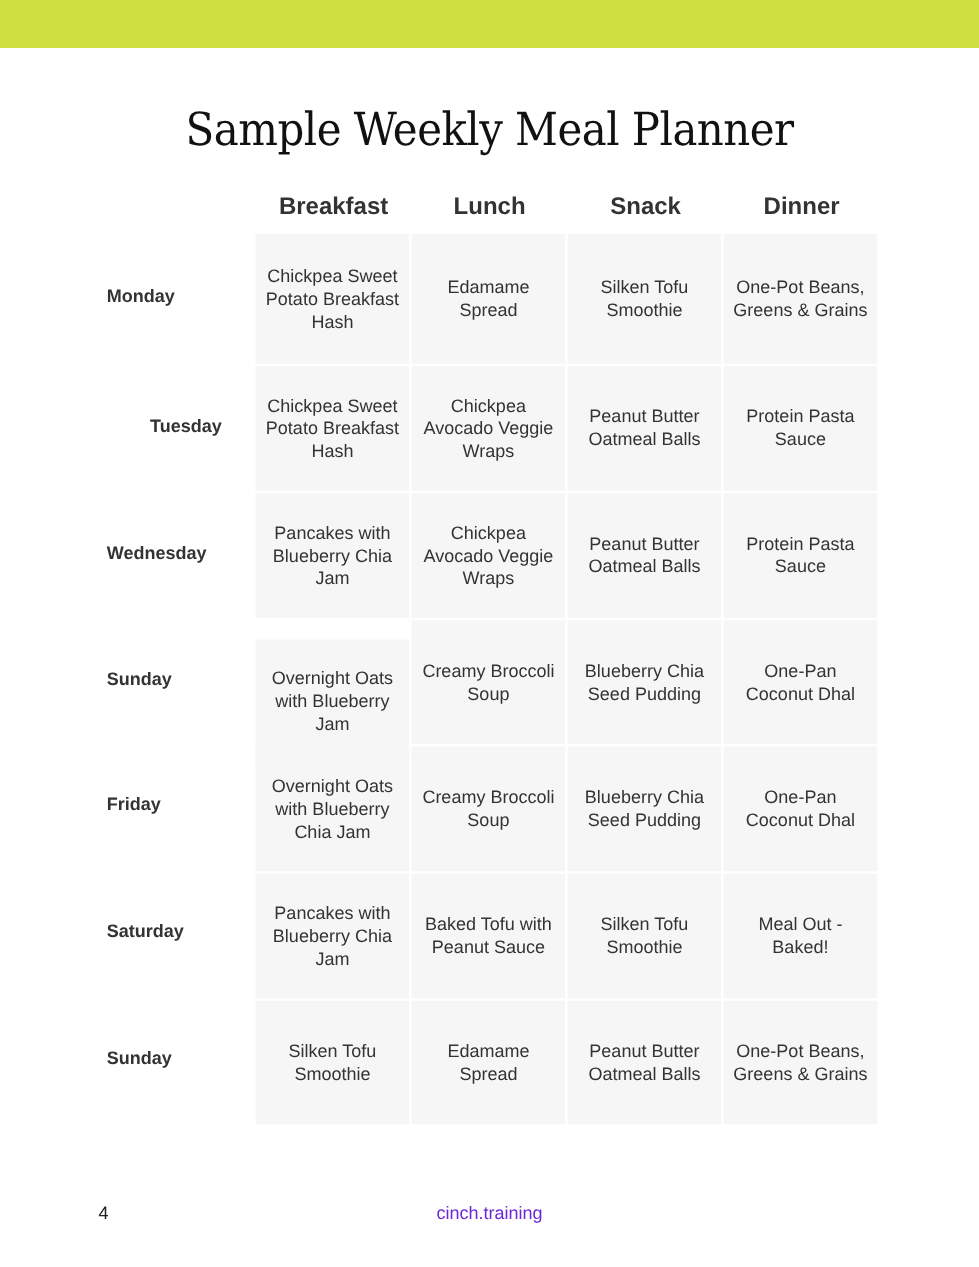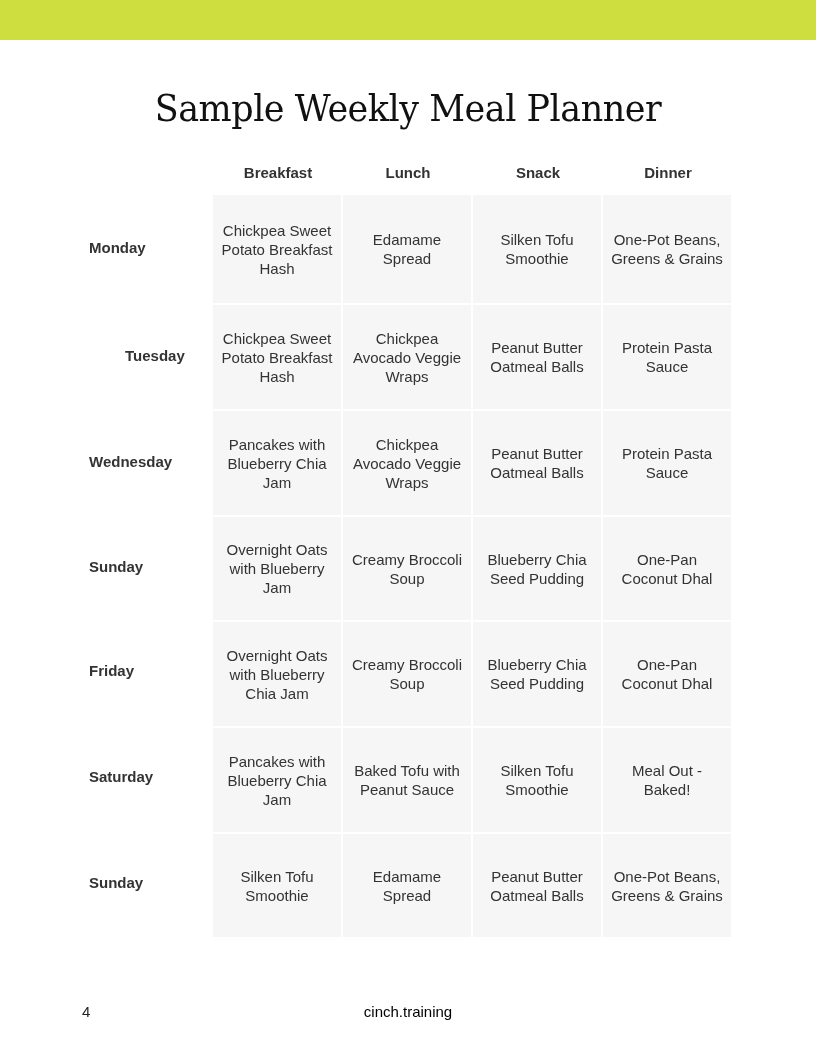--- a/index.html
+++ b/index.html
@@ -1,26 +1,26 @@
 <!DOCTYPE html>
 <html><head>
   <meta charset="utf-8">
   <style>
     html, body { margin: 0; padding: 0; background: #ffffff; }
     body { width: 816px; height: 1056px; position: relative; overflow: hidden; font-family: "Liberation Sans", sans-serif; color: #333333; }
     .top-bar { position: absolute; left: 0; top: 0; width: 816px; height: 40px; background: #cfde3f; }
     .title { position: absolute; left: 0; top: 86px; width: 816px; text-align: center; font-family: "DejaVu Serif", serif; font-size: 38px; color: #111111; letter-spacing: -0.5px; transform: scaleX(0.92); transform-origin: center; }
     .grid { position: absolute; left: 83px; top: 156px; }
     .header-row { position: absolute; top: 0; height: 36px; }
-    .col-header { position: absolute; top: 0; width: 130px; height: 36px; line-height: 33px; text-align: center; font-weight: bold; font-size: 15px; color: #333333; }
+    .col-header { position: absolute; top: 0; width: 130px; height: 36px; line-height: 33px; text-align: center; font-weight: bold; font-size: 20px; color: #333333; }
     .row { position: absolute; left: 0; }
     .day-label { position: absolute; left: 6px; font-weight: bold; font-size: 15px; color: #333333; }
     .cell { position: absolute; width: 128px; background: #f6f6f6; display: flex; align-items: center; justify-content: center; text-align: center; font-size: 15px; line-height: 19px; color: #333333; padding: 0 4px; box-sizing: border-box; }
     .footer-page { position: absolute; left: 82px; top: 1003px; font-size: 15px; color: #222222; }
-    .footer-site { position: absolute; left: 0; top: 1003px; width: 816px; text-align: center; font-size: 15px; color: #000000; }
+    .footer-site { position: absolute; left: 0; top: 1003px; width: 816px; text-align: center; font-size: 15px; color: #6d28d9; }
   </style>
 </head>
 <body>
 
 <div class="top-bar"></div>
 <h1 class="title" style="margin:0;font-weight:normal;">Sample Weekly Meal Planner</h1>
 
 <div class="grid">
   <div class="header-row">
     <div class="col-header" style="left:130px;">Breakfast</div>
@@ -48,21 +48,21 @@
   <div class="row" style="top:255px;height:104px;">
     <div class="day-label" style="top:42px;">Wednesday</div>
     <div class="cell" style="left:130px;top:0;height:104px;">Pancakes with Blueberry Chia Jam</div>
     <div class="cell" style="left:260px;top:0;height:104px;">Chickpea Avocado Veggie Wraps</div>
     <div class="cell" style="left:390px;top:0;height:104px;">Peanut Butter Oatmeal Balls</div>
     <div class="cell" style="left:520px;top:0;height:104px;">Protein Pasta Sauce</div>
   </div>
 
   <div class="row" style="top:361px;height:103px;">
     <div class="day-label" style="top:41px;">Sunday</div>
-    <div class="cell" style="left:130px;top:0;height:103px;">Overnight Oats with Blueberry Jam</div>
+    <div class="cell" style="left:130px;top:16px;height:103px;">Overnight Oats with Blueberry Jam</div>
     <div class="cell" style="left:260px;top:0;height:103px;">Creamy Broccoli Soup</div>
     <div class="cell" style="left:390px;top:0;height:103px;">Blueberry Chia Seed Pudding</div>
     <div class="cell" style="left:520px;top:0;height:103px;">One-Pan Coconut Dhal</div>
   </div>
 
   <div class="row" style="top:466px;height:104px;">
     <div class="day-label" style="top:40px;">Friday</div>
     <div class="cell" style="left:130px;top:0;height:104px;">Overnight Oats with Blueberry Chia Jam</div>
     <div class="cell" style="left:260px;top:0;height:104px;">Creamy Broccoli Soup</div>
     <div class="cell" style="left:390px;top:0;height:104px;">Blueberry Chia Seed Pudding</div>

